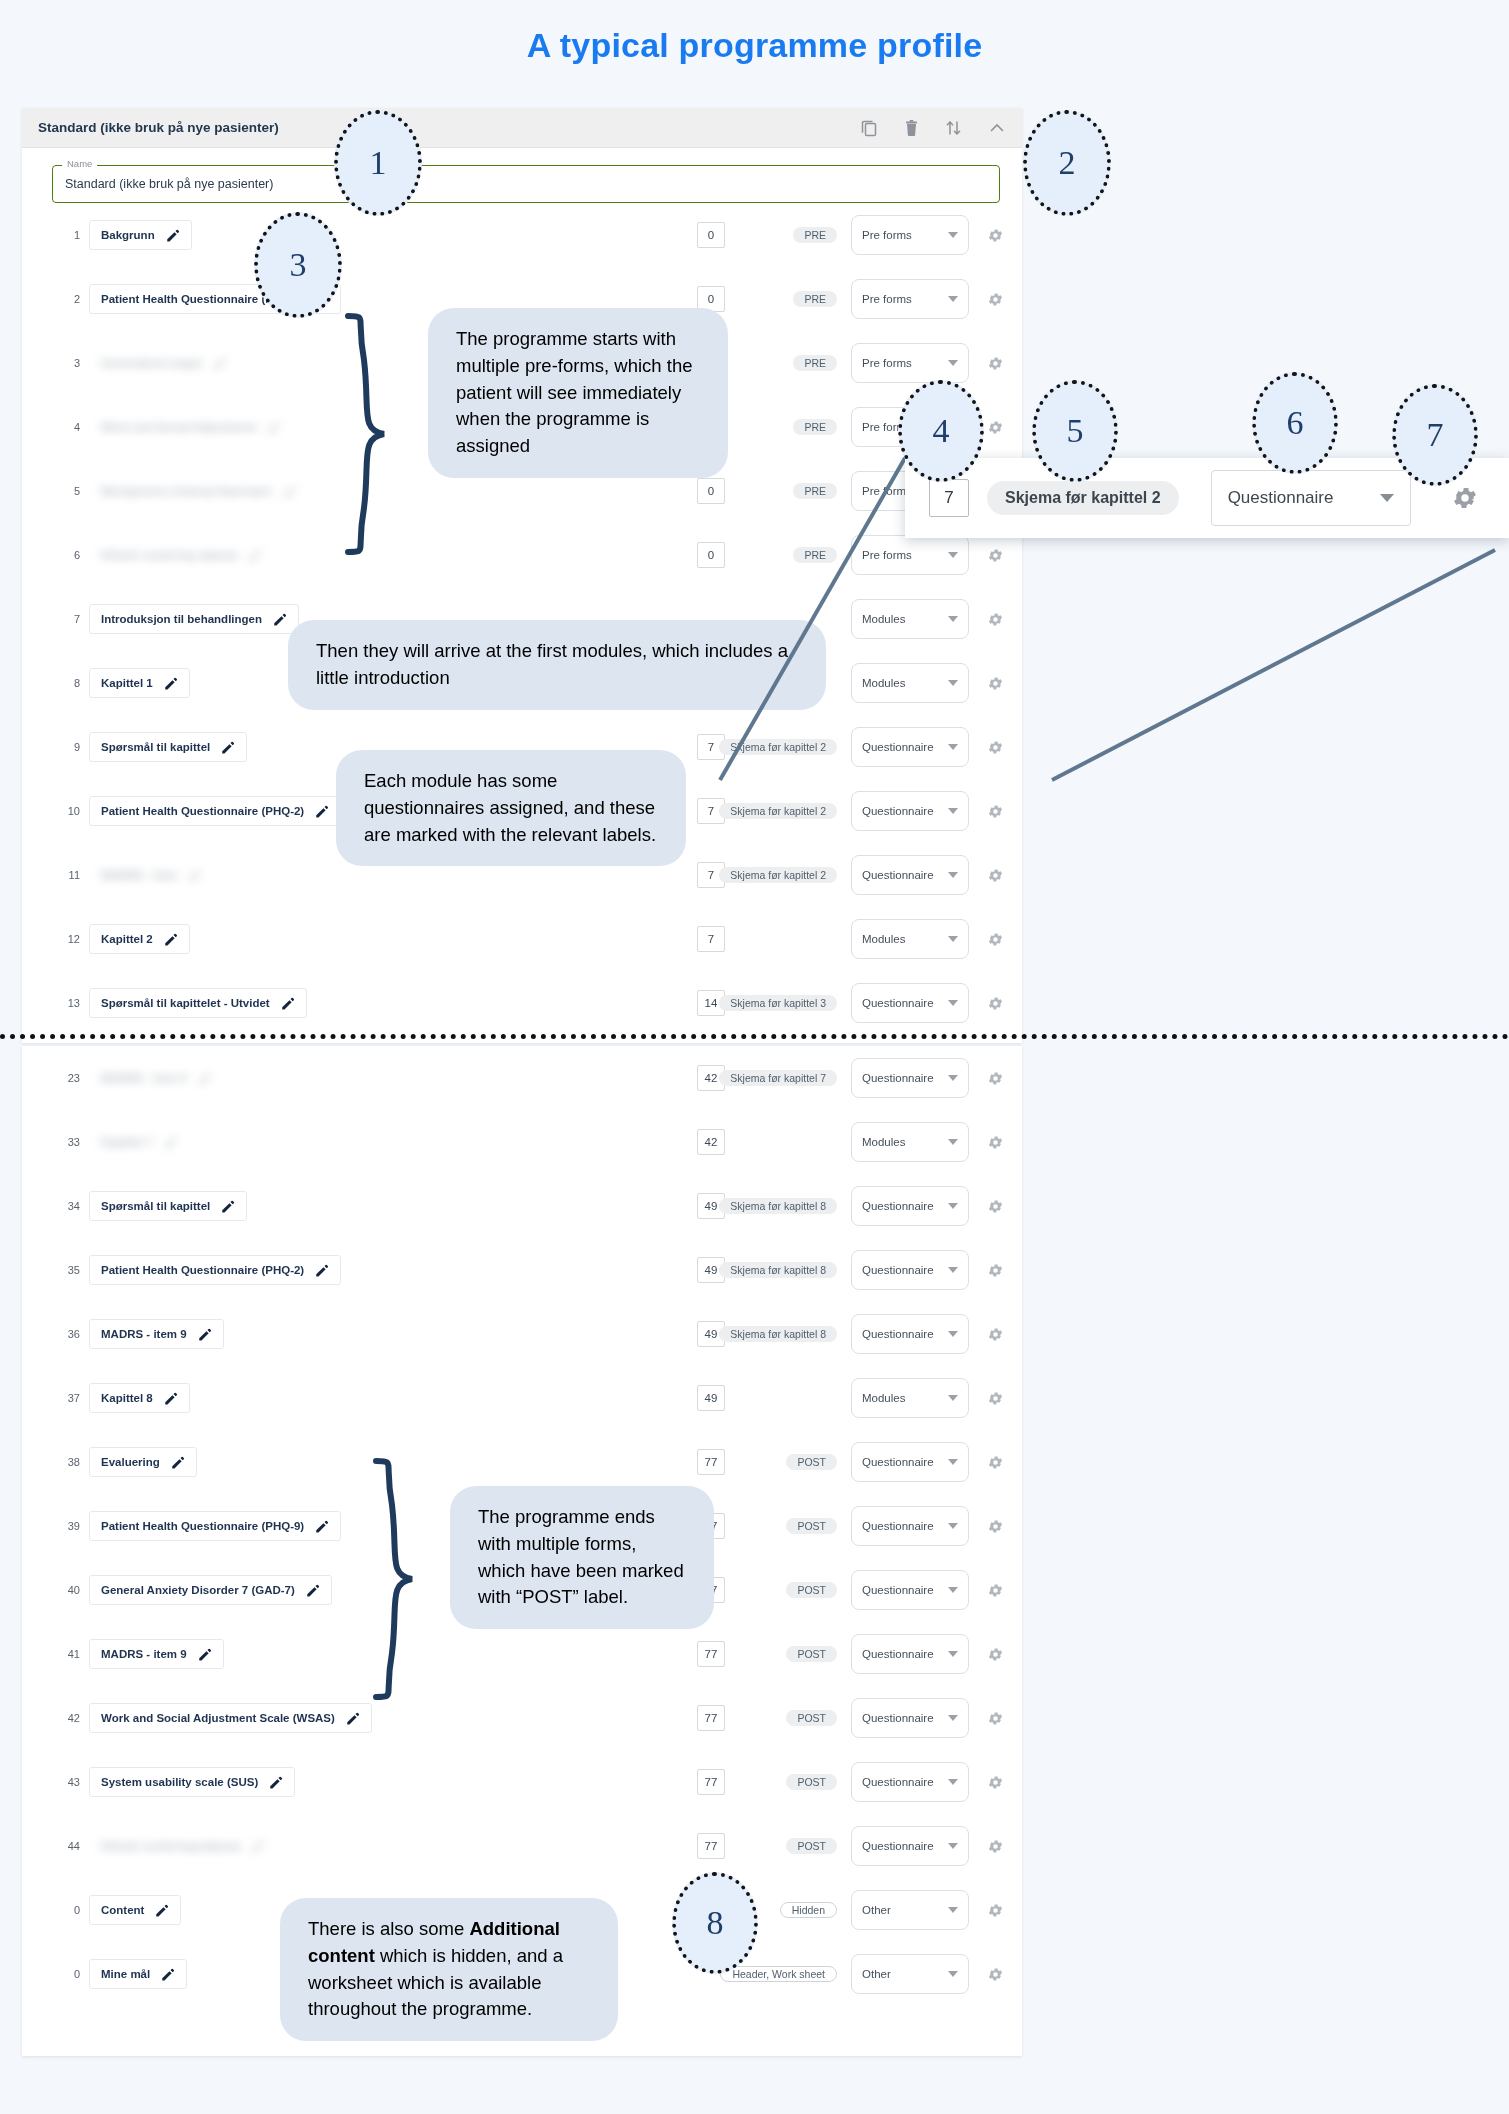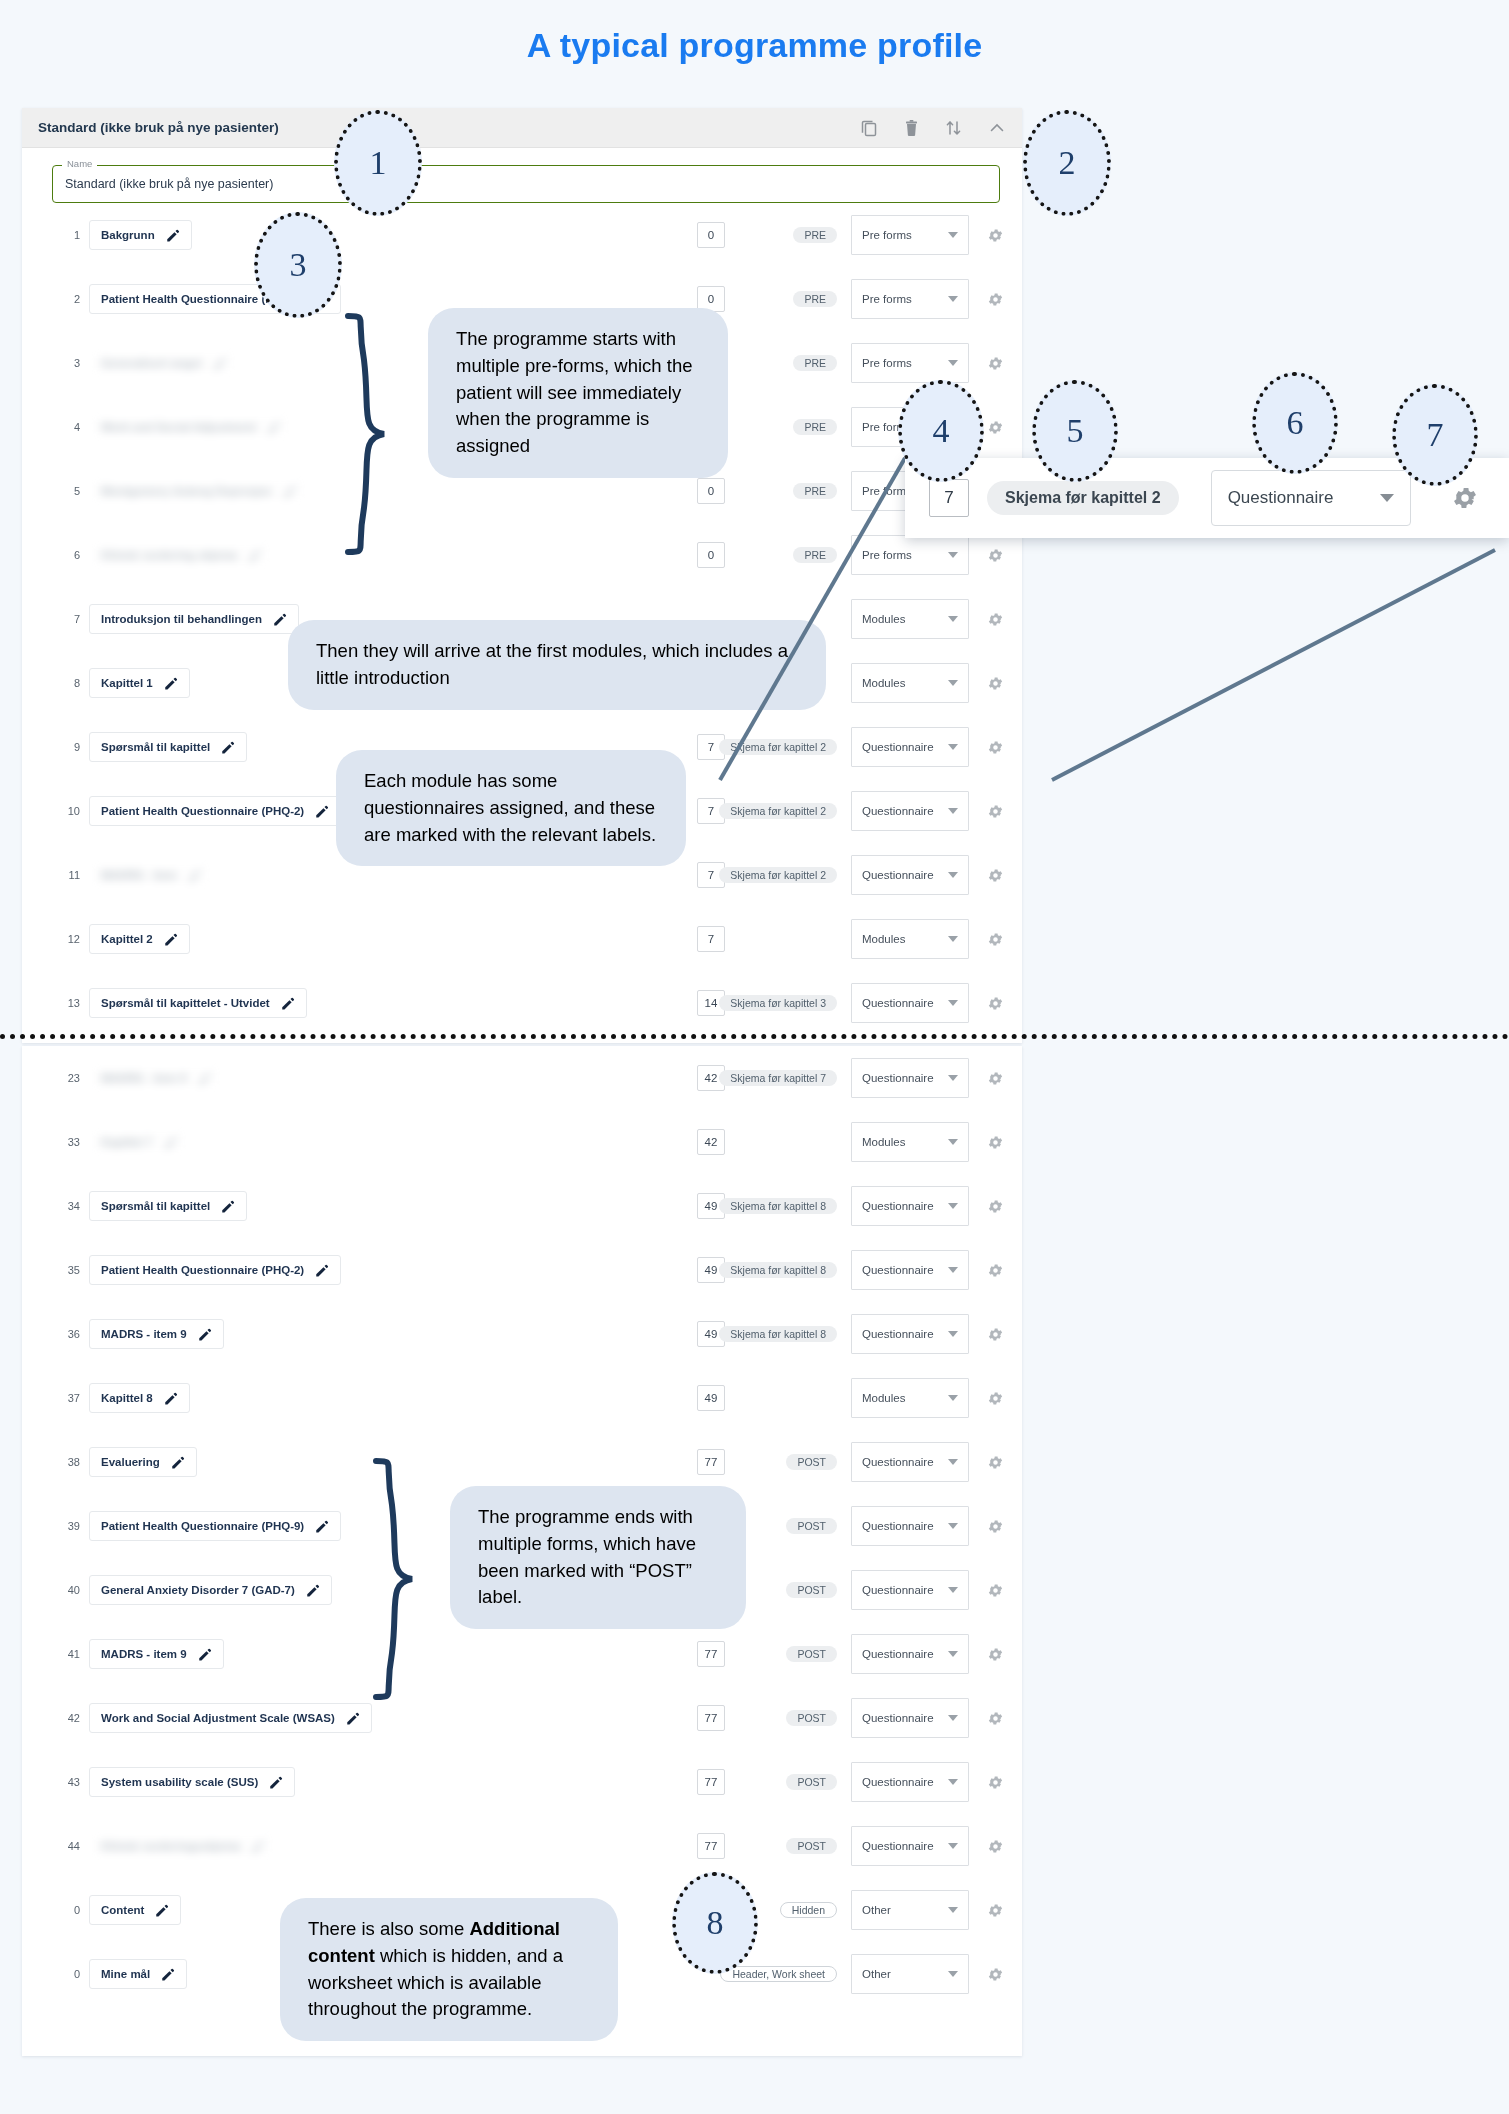--- a/index.html
+++ b/index.html
@@ -52,21 +52,21 @@
   .numbox{ width:28px; height:26px; border:1px solid #d6d9dd; border-radius:2px;
            display:flex; align-items:center; justify-content:center;
            font-size:11.5px; color:#3c4856; background:#fff; }
   .numbox.invisible{ visibility:hidden; }
   .tag{ height:16px; border-radius:11px; background:#eceef0; color:#52606d;
         font-size:10.5px; display:inline-flex; align-items:center; padding:0 11px;
         white-space:nowrap; margin-left:12px; }
   .tag.outline{ background:#fff; border:1px solid #cfd4d9; }
   .tag.empty{ visibility:hidden; }
   .tagslot{ width:112px; display:flex; justify-content:flex-end; }
-  .select{ width:118px; height:40px; border:1px solid #dcdfe3; border-radius:1px;
+  .select{ width:118px; height:40px; border:1px solid #dcdfe3; border-radius:8px;
            display:flex; align-items:center; padding:0 10px; margin-left:14px; background:#fff; }
   .select .sel-text{ font-size:11.5px; color:#454f5b; }
   .select .caret{ margin-left:auto; width:0;height:0;border-left:5px solid transparent;
                   border-right:5px solid transparent;border-top:6px solid #9aa1a8; }
   .gear{ margin-left:18px; width:17px; height:17px; }
 
   
   .bubble-num{
     position:absolute; border:4px dotted #151515; border-radius:50%;
     background:#e5eefb; color:#1f3f6b; display:flex; align-items:center; justify-content:center;
@@ -828,21 +828,21 @@
 <svg class="brace" style="left:368px; top:1455px; width:60px; height:250px;">
   <path d="M8 6 C28 6 16 6 24 50 C30 100 20 120 44 124 C20 128 30 150 24 198 C16 242 28 242 8 242" fill="none" stroke="#1e3a5c" stroke-width="6" stroke-linecap="round"></path>
 </svg>
 
 <div class="callout" style="left:428px; top:308px; width:300px;">The programme starts with multiple pre-forms, which the patient will see immediately when the programme is assigned</div>
 
 <div class="callout" style="left:288px; top:620px; width:538px;">Then they will arrive at the first modules, which includes a little introduction</div>
 
 <div class="callout" style="left:336px; top:750px; width:350px;">Each module has some questionnaires assigned, and these are marked with the relevant labels.</div>
 
-<div class="callout" style="left:450px; top:1486px; width:296px;">The programme ends with multiple forms, which have been marked with “POST” label.</div>
+<div class="callout" style="left:450px; top:1486px; width:264px;">The programme ends with multiple forms, which have been marked with “POST” label.</div>
 
 <div class="callout" style="left:280px; top:1898px; width:338px;"><span>There is also some </span><b>Additional content</b><span> which is hidden, and a worksheet which is available throughout the programme.</span></div>
 
 <div class="bubble-num" style="left:334px; top:110px; width:88px; height:106px;">1</div>
 <div class="bubble-num" style="left:1023px; top:110px; width:88px; height:106px;">2</div>
 <div class="bubble-num" style="left:254px; top:212px; width:88px; height:106px;">3</div>
 <div class="bubble-num" style="left:898px; top:380px; width:86px; height:102px;">4</div>
 <div class="bubble-num" style="left:1032px; top:380px; width:86px; height:102px;">5</div>
 <div class="bubble-num" style="left:1252px; top:372px; width:86px; height:102px;">6</div>
 <div class="bubble-num" style="left:1392px; top:384px; width:86px; height:102px;">7</div>

